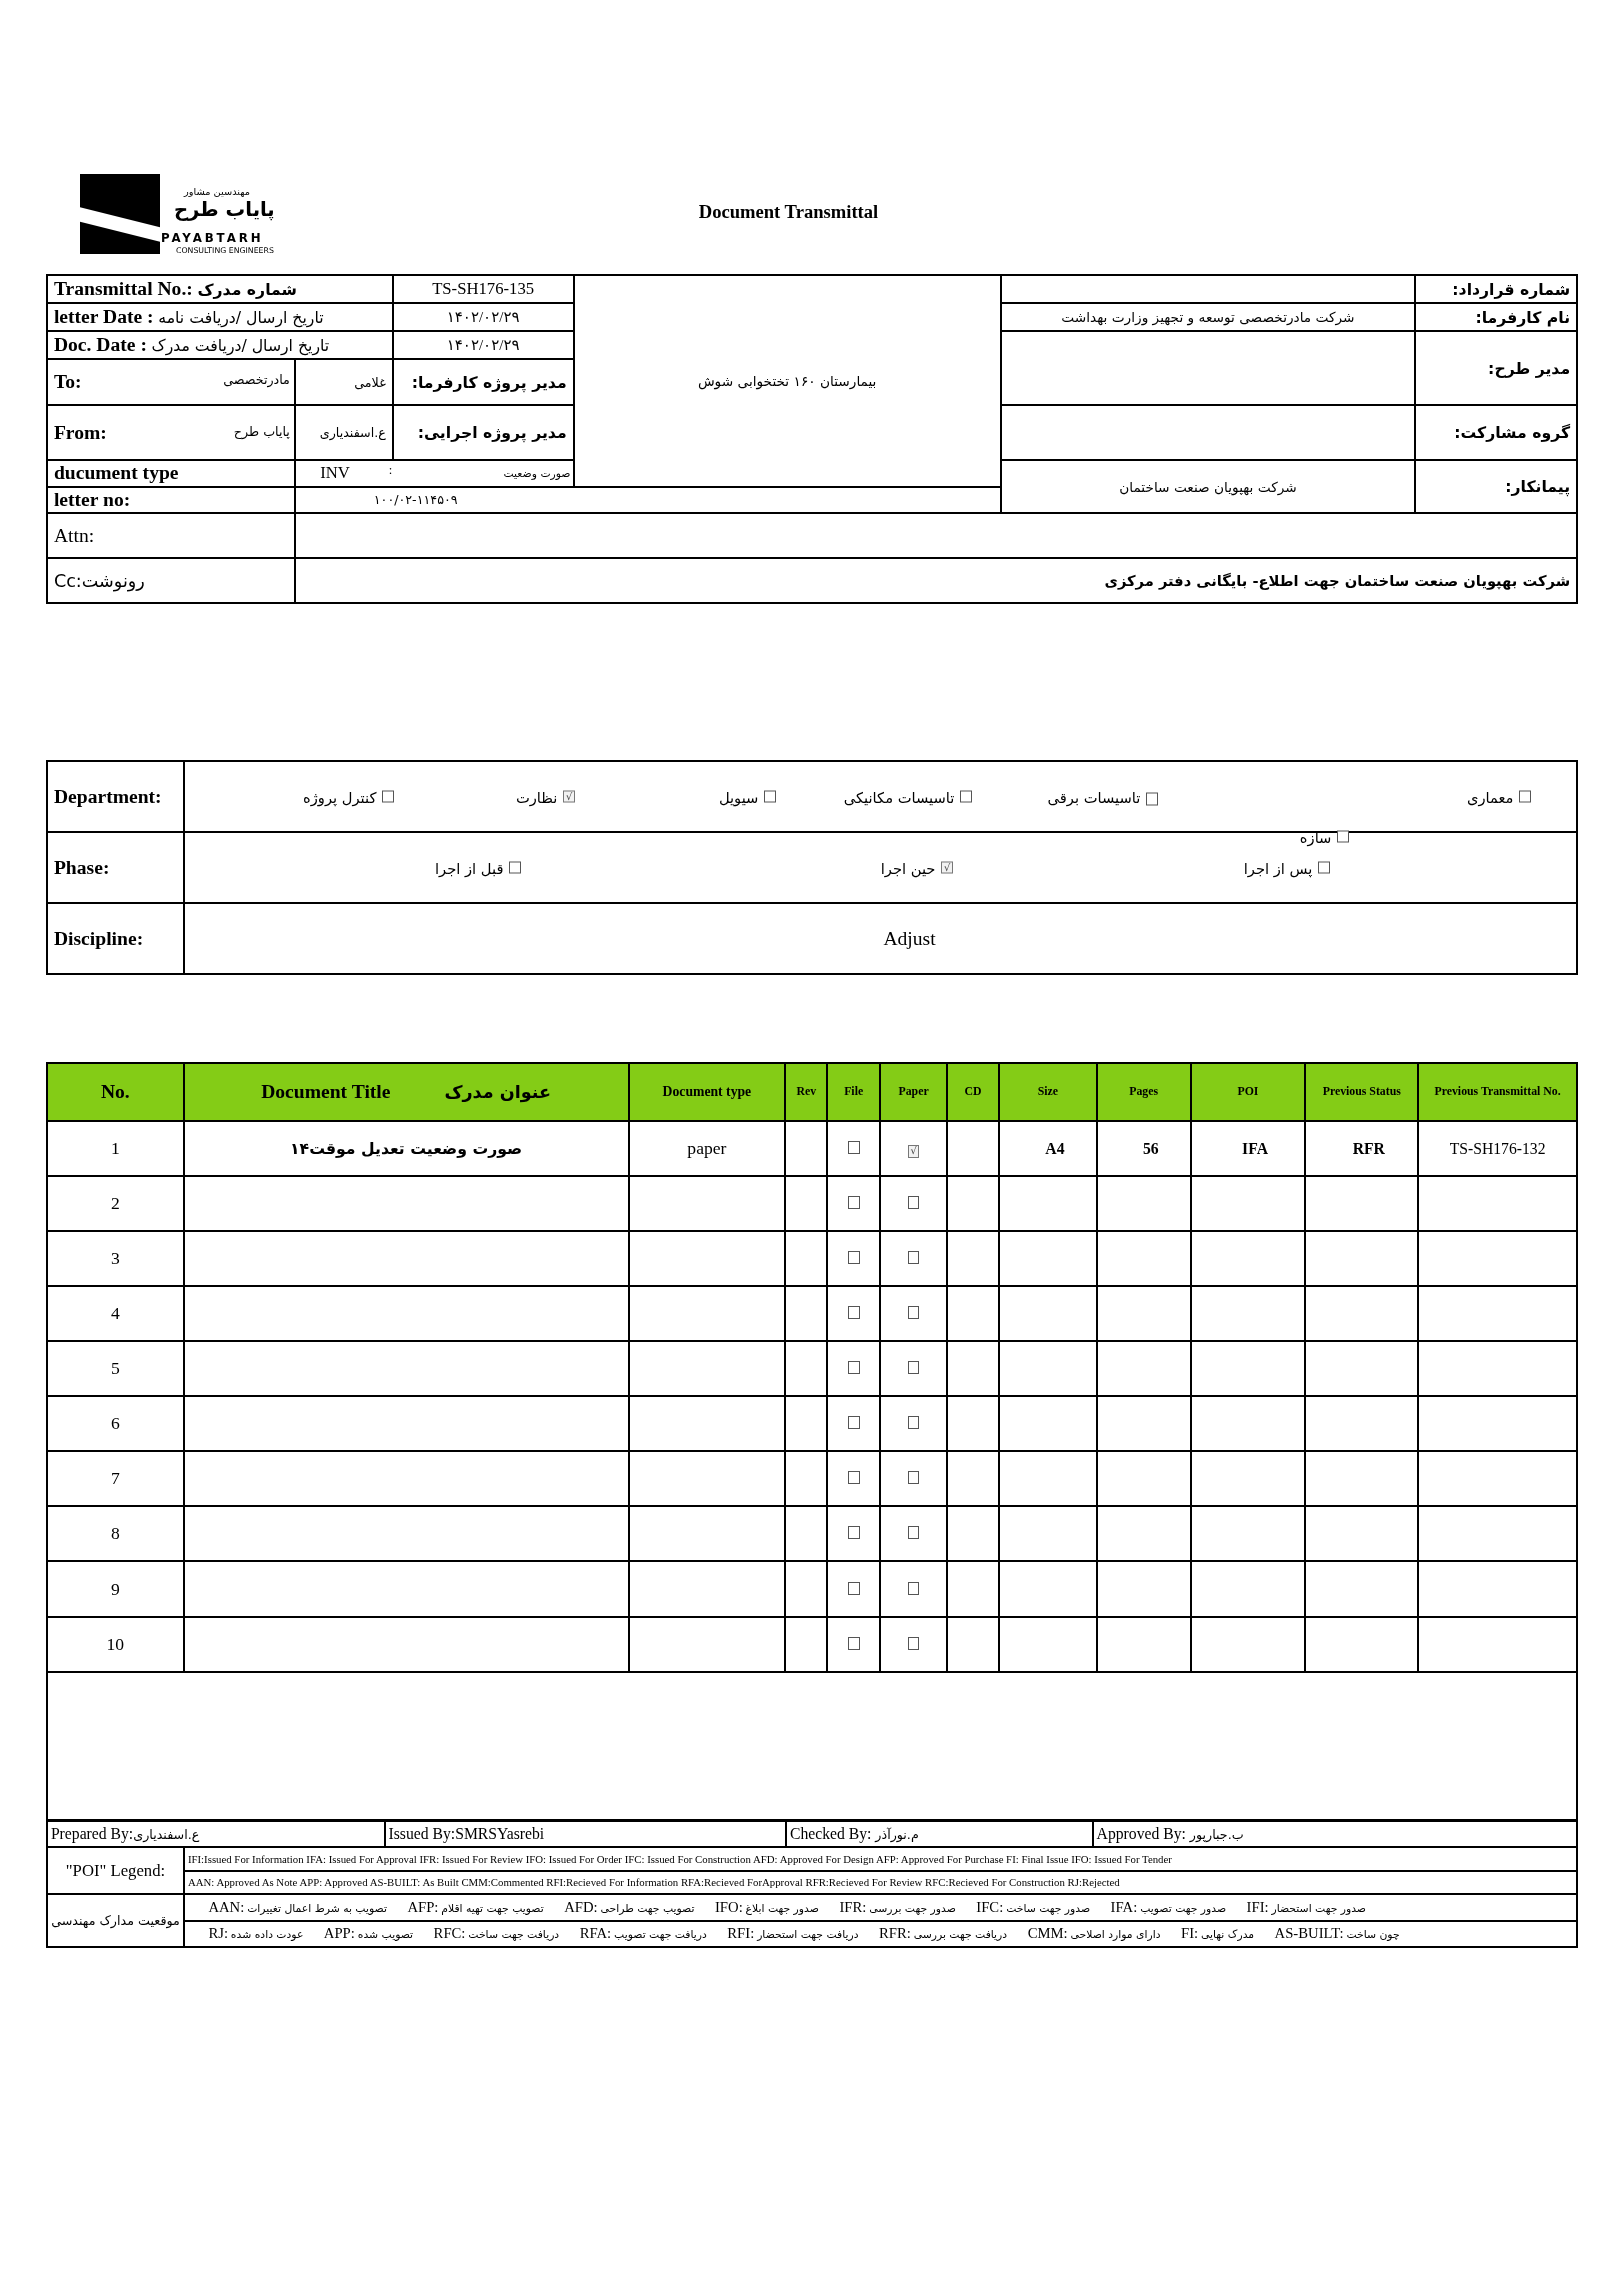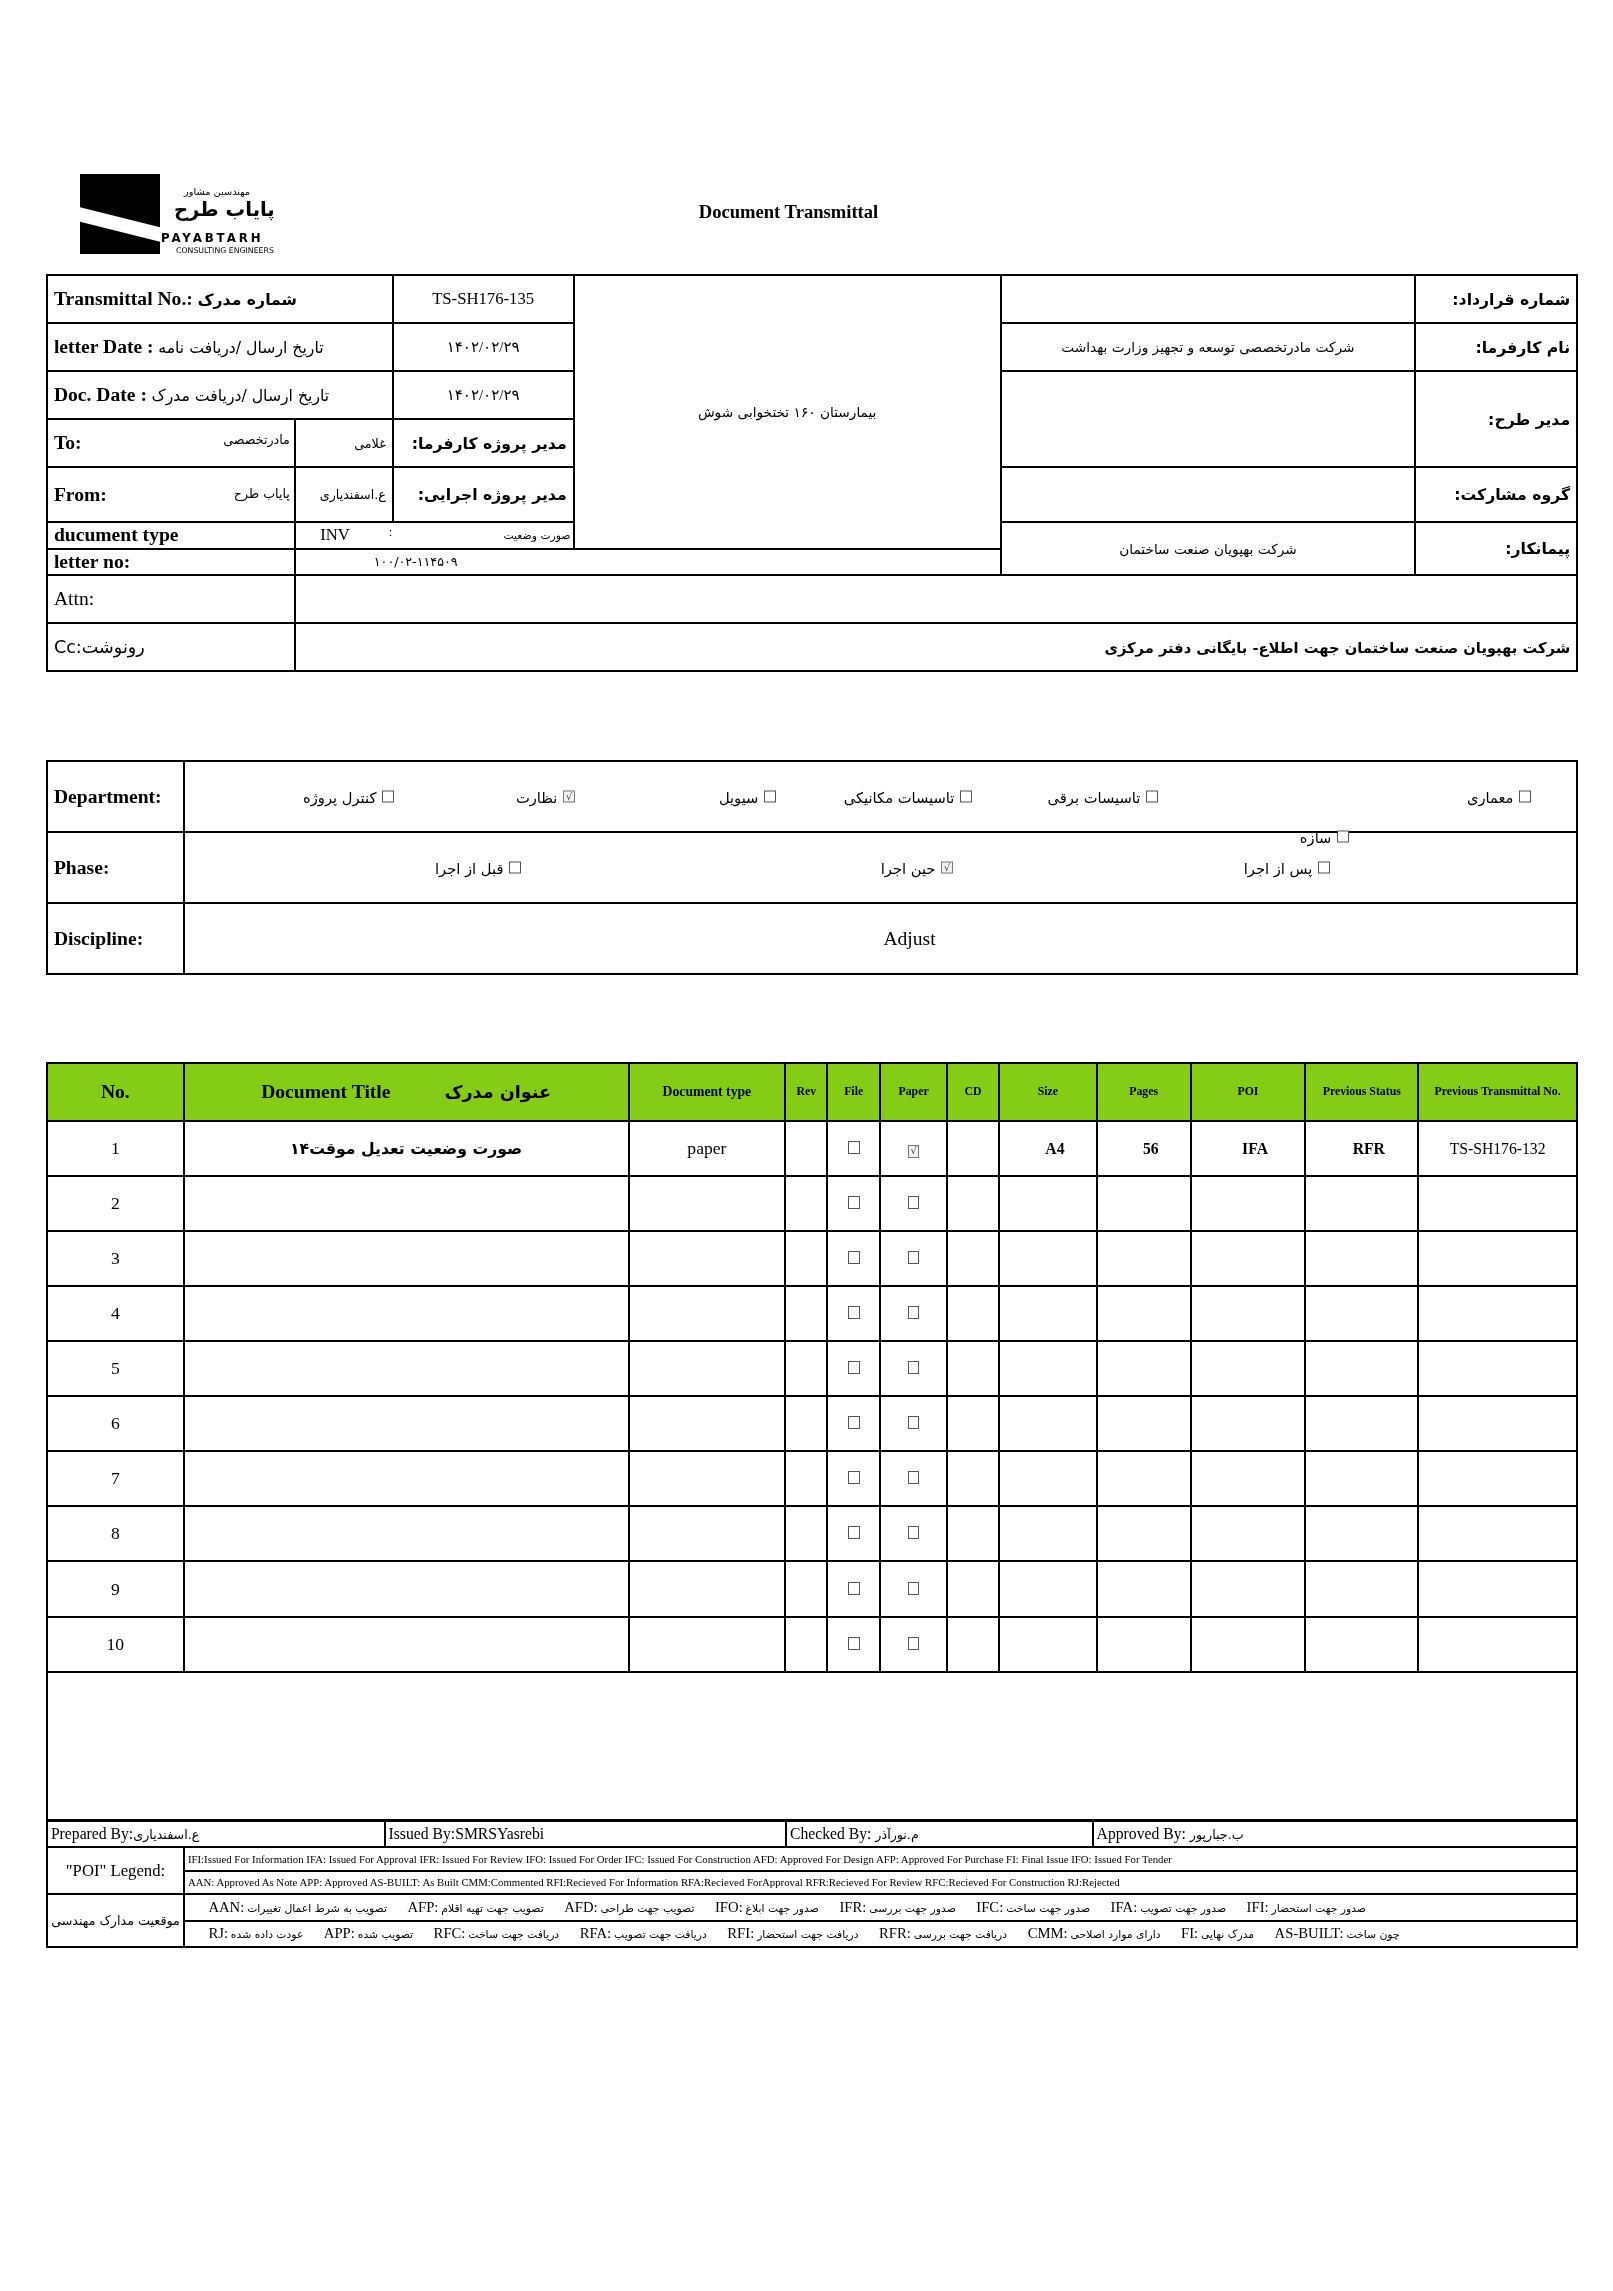--- a/index.html
+++ b/index.html
@@ -12,21 +12,21 @@
   .logo-en { left:161px; top:231px; font-size:11.8px; letter-spacing:2.9px; font-family:"DejaVu Sans", sans-serif; font-weight:bold; }
   .logo-sub { left:176px; top:246px; font-size:7.8px; font-family:"DejaVu Sans", sans-serif; }
   .doc-title { left:627px; top:201px; width:323px; text-align:center; font-size:18.6px; font-weight:bold; }
 
   table { border-collapse:collapse; }
   td, th { border:2px solid #000; padding:0 5.9px; box-sizing:border-box; }
   .fa { direction:rtl; font-family:"DejaVu Sans", sans-serif; }
 
   
   .hdr { left:46px; top:274px; width:1532px; }
-  .hdr td { font-size:18.6px; height:48px; }
+  .hdr td { font-size:18.6px; height:28px; }
   .hdr .lbl-en { font-weight:bold; font-size:19.6px; white-space:nowrap; }
   .hdr .lbl-fa { font-size:15.7px; font-weight:bold; font-family:"DejaVu Sans", sans-serif; direction:rtl; }
   .hdr .val { text-align:center; font-size:16.7px; }
   .hdr .fa-val { font-family:Liberation Serif, serif; direction:rtl; font-size:15px; }
   .hdr .rlabel { text-align:right; font-weight:bold; font-family:"DejaVu Sans", sans-serif; direction:rtl; font-size:15.7px; }
   .sm td { height:26.5px; }
 
   
   .dept { left:46px; top:760px; width:1532px; }
   .dept td { height:71px; font-size:19.6px; }
@@ -152,21 +152,21 @@
     <td>
       <div class="cb-row" id="dept-row">
             <div class="cb-item" style="right: 39px;">
               <span class="cb"></span>
               <span>معماری</span>
             </div>
             <div class="cb-item" style="right: 221px; margin-top: 40px;">
               <span class="cb"></span>
               <span>سازه</span>
             </div>
-            <div class="cb-item" style="right: 412px;">
+            <div class="cb-item" style="right: 412px; align-items: flex-end;">
               <span class="cb"></span>
               <span>تاسیسات برقی</span>
             </div>
             <div class="cb-item" style="right: 598px;">
               <span class="cb"></span>
               <span>تاسیسات مکانیکی</span>
             </div>
             <div class="cb-item" style="right: 794px;">
               <span class="cb"></span>
               <span>سیویل</span>

